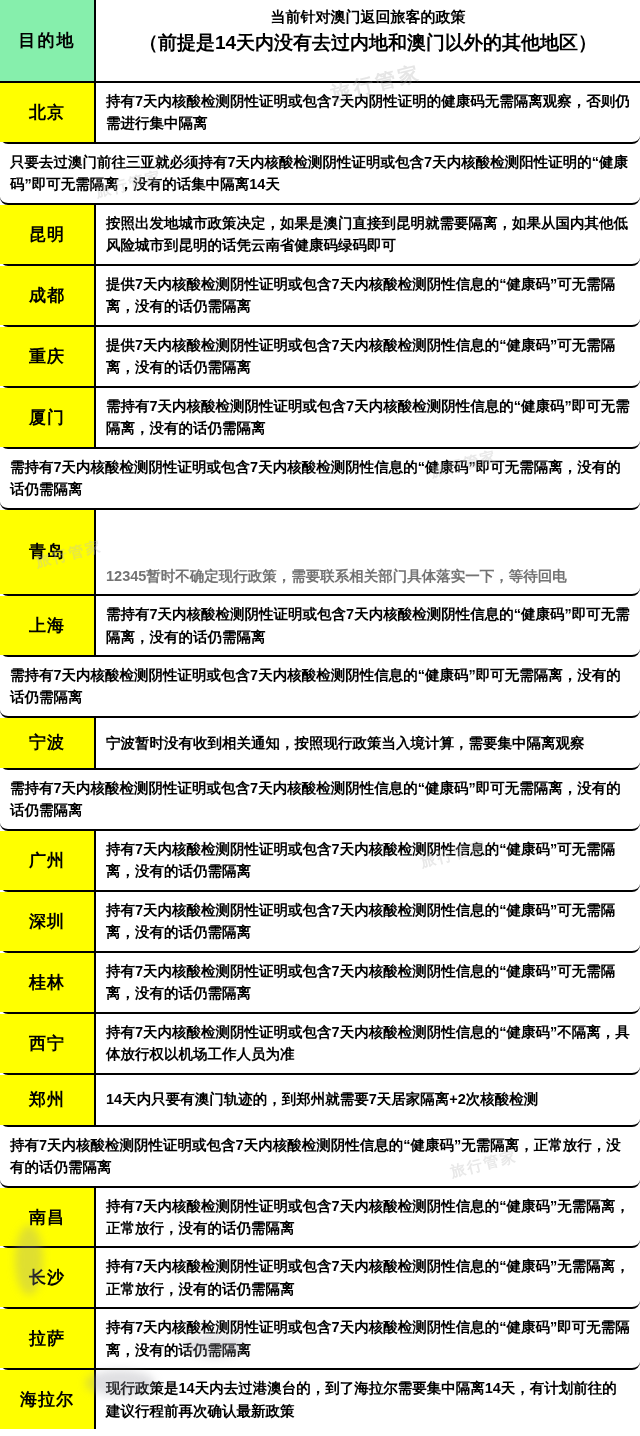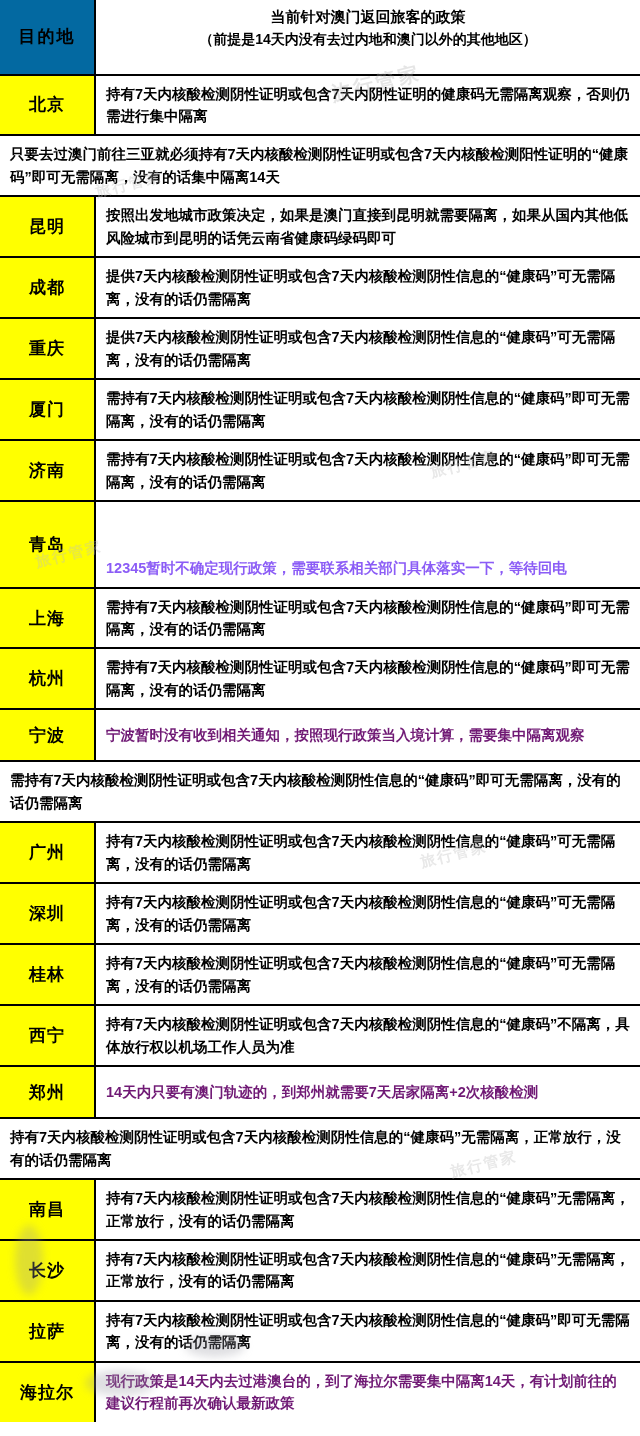--- a/index.html
+++ b/index.html
@@ -19,21 +19,21 @@
     padding: 0;
   }
   .title-bar {
     display: flex;
     align-items: stretch;
     border-bottom: 2px solid #000;
   }
   .title-left {
     width: 96px;
     min-width: 96px;
-    background: #0369a1;
+    background: #86efac;
     border-right: 2px solid #000;
     display: flex;
     align-items: center;
     justify-content: center;
     font-weight: bold;
     font-size: 17px;
     color: #000;
     letter-spacing: 2px;
     padding: 14px 0;
   }
@@ -47,30 +47,31 @@
     text-align: center;
   }
   .title-main {
     font-weight: bold;
     font-size: 15px;
     color: #000;
     line-height: 1.5;
   }
   .title-sub {
     font-weight: bold;
-    font-size: 14px;
+    font-size: 19px;
     color: #000;
     line-height: 1.5;
     white-space: nowrap;
   }
   .row {
     display: flex;
     align-items: stretch;
     border-bottom: 2px solid #000;
     min-height: 52px;
+    border-radius: 8px;
   }
   .row:last-child { border-bottom: none; }
   .cell-city {
     width: 96px;
     min-width: 96px;
     background: #ffff00;
     border-right: 2px solid #000;
     display: flex;
     align-items: center;
     justify-content: center;
@@ -85,22 +86,22 @@
     padding: 7px 9px 7px 10px;
     display: flex;
     align-items: center;
     font-size: 14.5px;
     line-height: 1.55;
     font-weight: bold;
     color: #000;
     word-break: break-all;
   }
   .c-black { color: #000; }
-  .c-red   { color: #701a75; }
-  .c-blue  { color: #8b5cf6; margin-top: 48px; }
+  .c-red   { color: #000000; }
+  .c-blue  { color: #737373; margin-top: 48px; }
 
   
   .wm {
     position: absolute;
     color: rgba(170,170,170,0.30);
     font-size: 20px;
     font-weight: bold;
     pointer-events: none;
     transform: rotate(-14deg);
     white-space: nowrap;
@@ -155,33 +156,31 @@
       </div>
       <div class="row">
         <div class="cell-city">重庆</div>
         <div class="cell-policy c-black">提供7天内核酸检测阴性证明或包含7天内核酸检测阴性信息的“健康码”可无需隔离，没有的话仍需隔离</div>
       </div>
       <div class="row">
         <div class="cell-city">厦门</div>
         <div class="cell-policy c-black">需持有7天内核酸检测阴性证明或包含7天内核酸检测阴性信息的“健康码”即可无需隔离，没有的话仍需隔离</div>
       </div>
       <div class="row">
-        <div class="cell-city">济南</div>
         <div class="cell-policy c-black">需持有7天内核酸检测阴性证明或包含7天内核酸检测阴性信息的“健康码”即可无需隔离，没有的话仍需隔离</div>
       </div>
       <div class="row">
         <div class="cell-city">青岛</div>
         <div class="cell-policy c-blue">12345暂时不确定现行政策，需要联系相关部门具体落实一下，等待回电</div>
       </div>
       <div class="row">
         <div class="cell-city">上海</div>
         <div class="cell-policy c-black">需持有7天内核酸检测阴性证明或包含7天内核酸检测阴性信息的“健康码”即可无需隔离，没有的话仍需隔离</div>
       </div>
       <div class="row">
-        <div class="cell-city">杭州</div>
         <div class="cell-policy c-black">需持有7天内核酸检测阴性证明或包含7天内核酸检测阴性信息的“健康码”即可无需隔离，没有的话仍需隔离</div>
       </div>
       <div class="row">
         <div class="cell-city">宁波</div>
         <div class="cell-policy c-red">宁波暂时没有收到相关通知，按照现行政策当入境计算，需要集中隔离观察</div>
       </div>
       <div class="row">
         <div class="cell-policy c-black">需持有7天内核酸检测阴性证明或包含7天内核酸检测阴性信息的“健康码”即可无需隔离，没有的话仍需隔离</div>
       </div>
       <div class="row">

